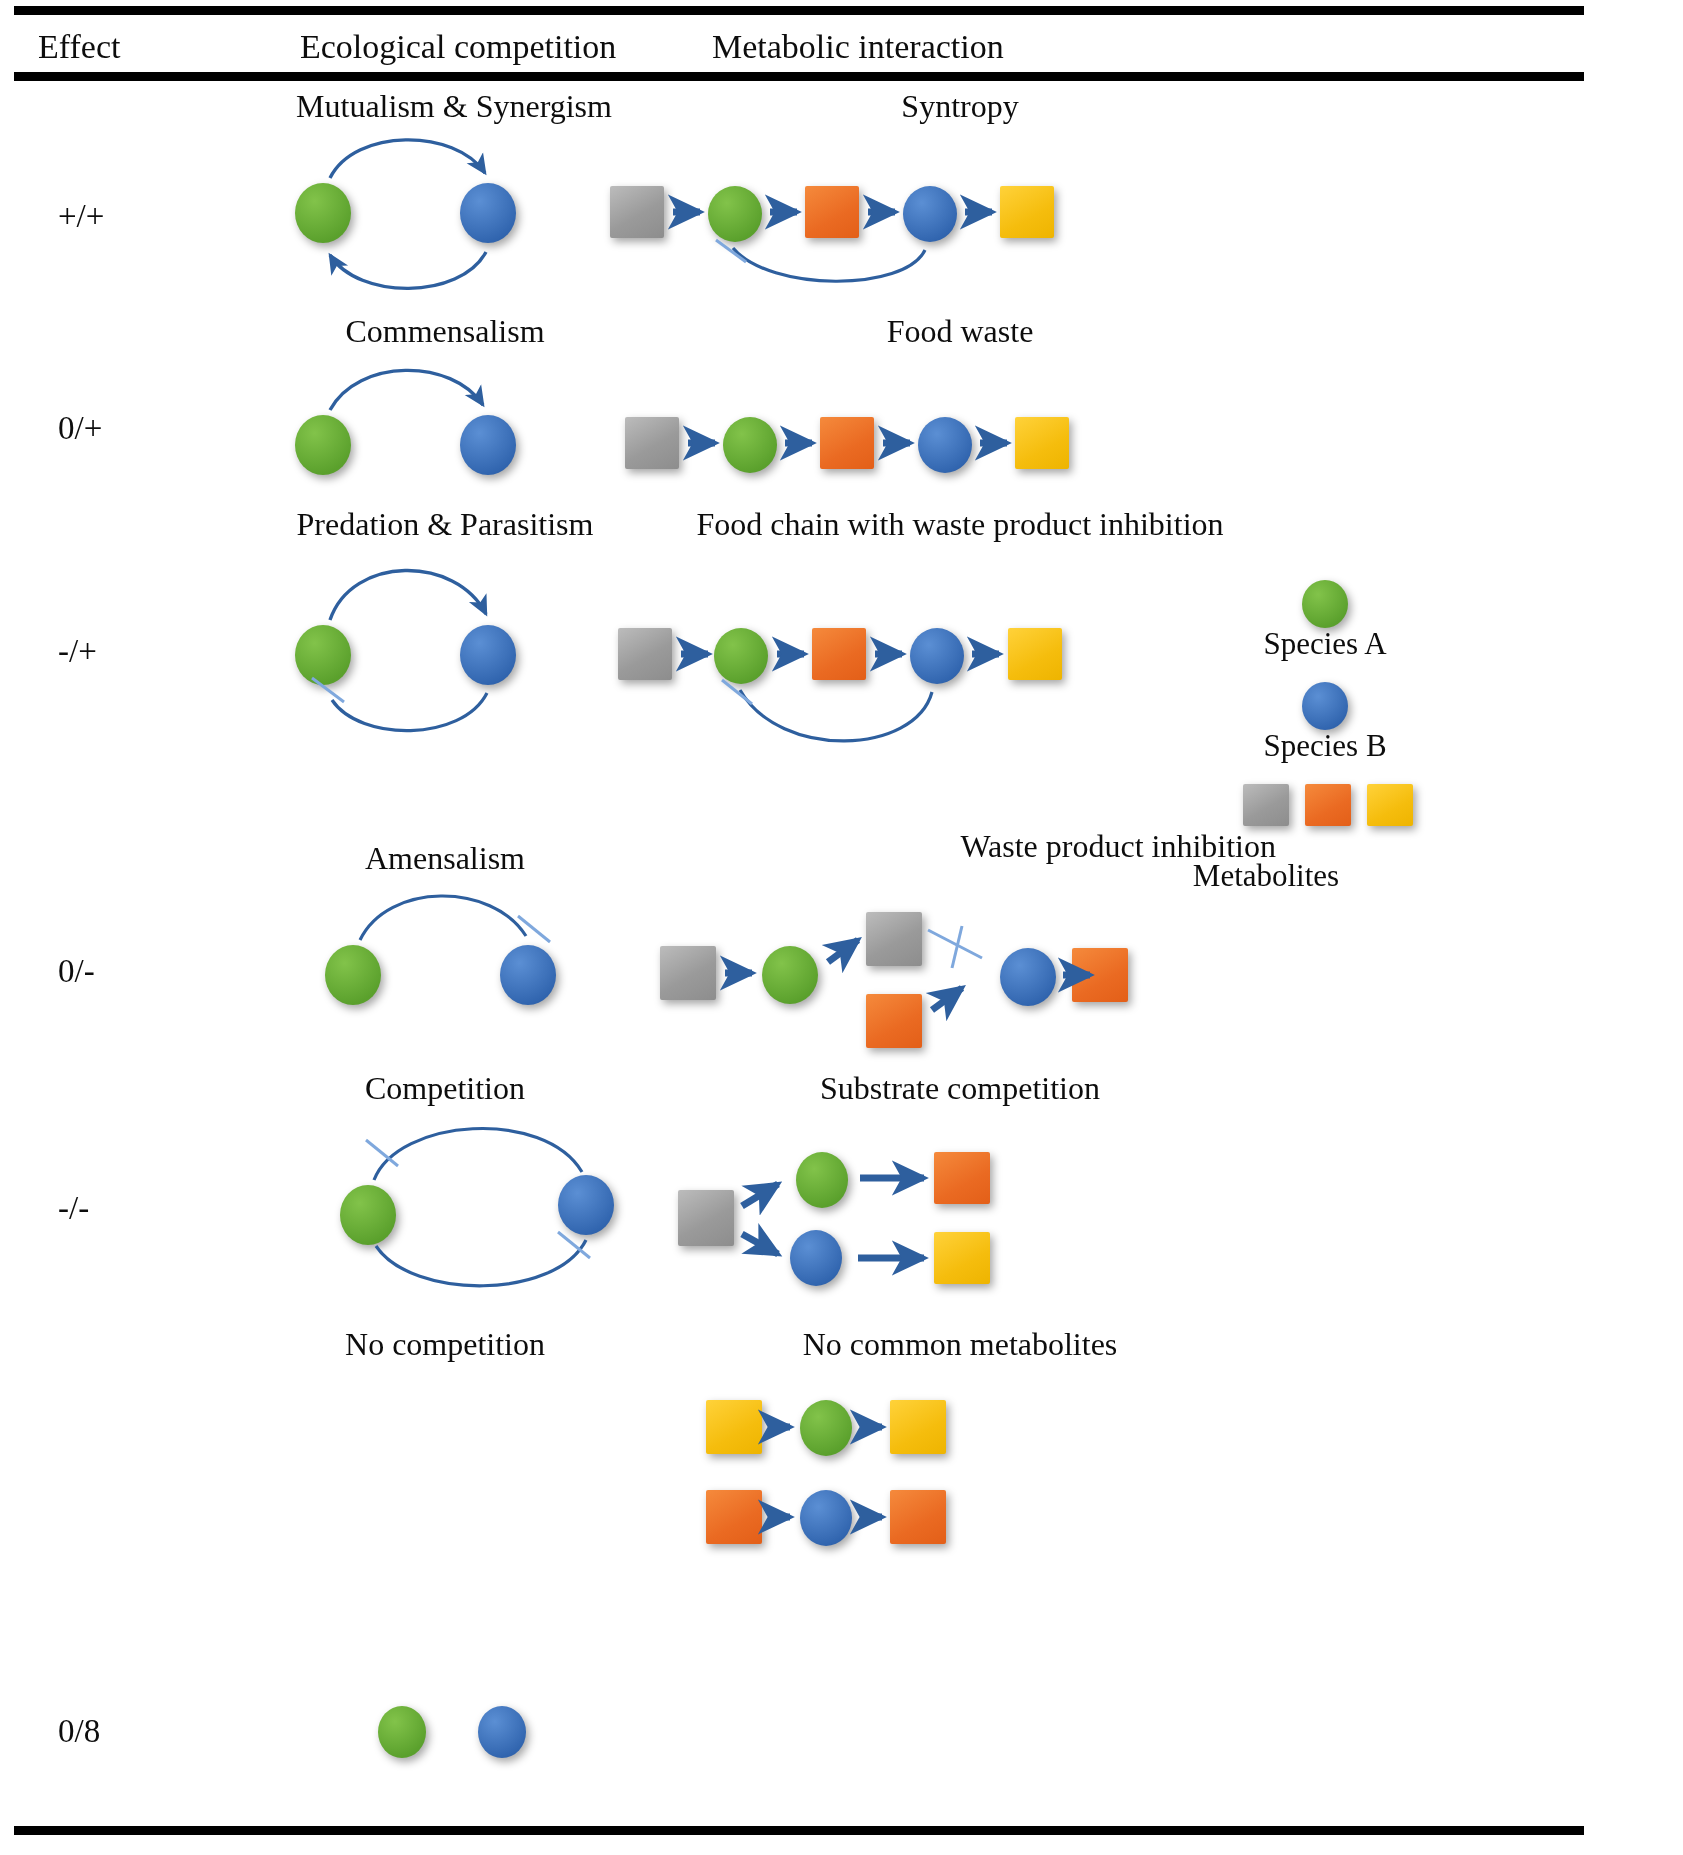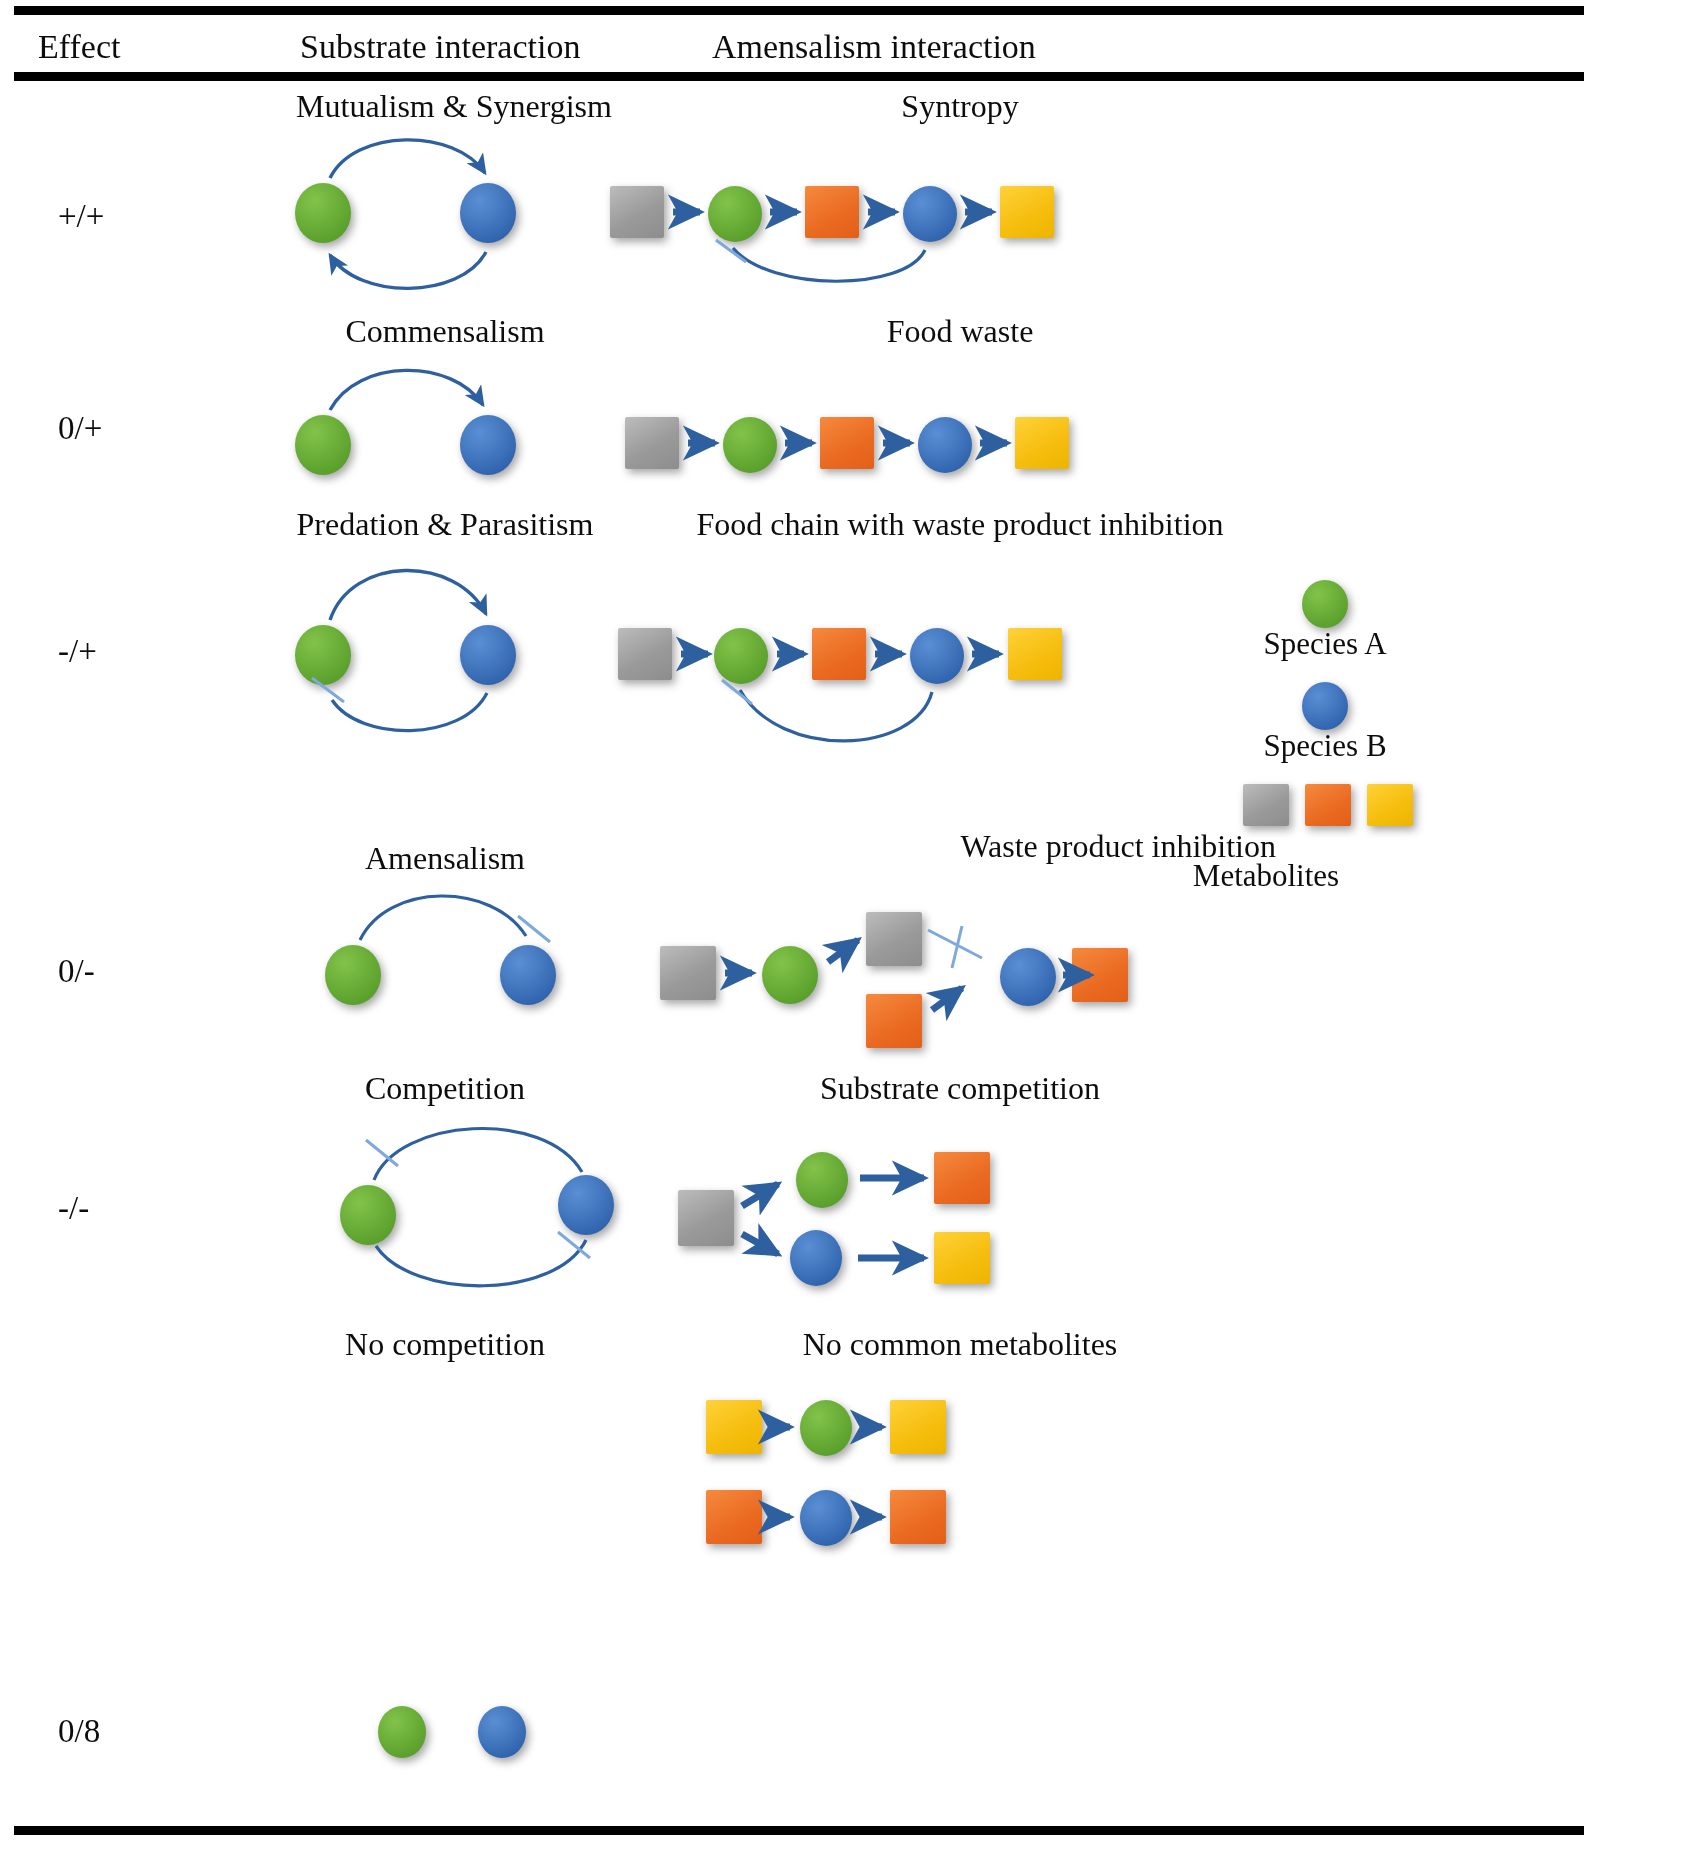--- a/index.html
+++ b/index.html
@@ -90,22 +90,22 @@
   }
 </style>
 </head>
 <body>
 
 <div class="rule rule-top"></div>
 <div class="rule rule-header"></div>
 <div class="rule rule-bottom"></div>
 
 <div class="hdr hdr-effect">Effect</div>
-<div class="hdr hdr-eco">Substrate interaction</div>
-<div class="hdr hdr-met">Amensalism interaction</div>
+<div class="hdr hdr-eco">Ecological competition</div>
+<div class="hdr hdr-met">Metabolic interaction</div>
 
 <div class="effect" style="top:200px">+/+</div>
 <div class="effect" style="top:412px">0/+</div>
 <div class="effect" style="top:635px">-/+</div>
 <div class="effect" style="top:955px">0/-</div>
 <div class="effect" style="top:1192px">-/-</div>
 <div class="effect" style="top:1715px">0/8</div>
 
 <div class="cap" style="left:289px; top:90px;   width:330px;text-align:center;">Mutualism &amp; Synergism</div>
 <div class="cap" style="left:280px; top:315px;  width:330px;">Commensalism</div>

